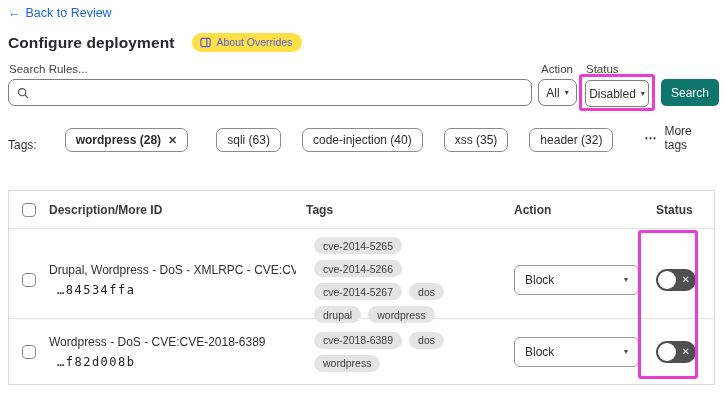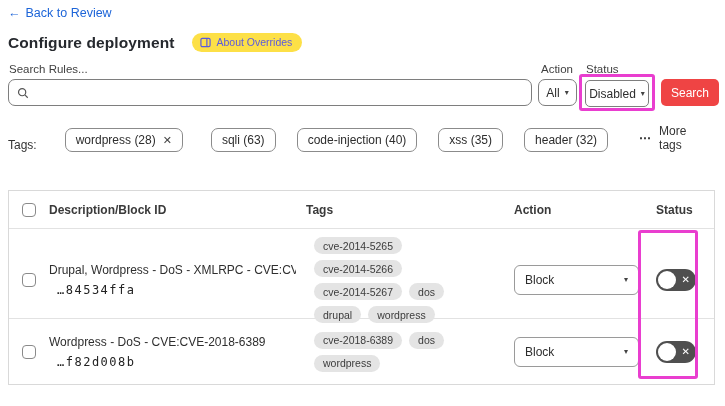--- a/index.html
+++ b/index.html
@@ -34,31 +34,31 @@
   .dd-action { left:538px; top:79px; width:39px; }
   .dd-status { left:585px; top:80px; width:64px; border-radius:5px; }
   .caret { font-size:8px; color:#444; line-height:1; }
 
   .hl { position:absolute; border:3px solid #e93ecf; border-radius:3px; pointer-events:none; }
   .hl-status-dd { left:579px; top:74px; width:76px; height:37px; }
   .hl-wordpress { left:33px; top:120px; width:128px; height:31px; }
   .hl-toggles { left:638px; top:230px; width:60px; height:149px; }
 
   .search-btn { position:absolute; left:661px; top:79px; width:58px; height:27px;
-    background:#ef4444; color:#fff; font-size:12px; border:none; border-radius:5px;
+    background:#0f766e; color:#fff; font-size:12px; border:none; border-radius:5px;
     font-family:"Liberation Sans", sans-serif; cursor:pointer; }
 
   
   .tags-bar { position:absolute; left:8px; top:124px; width:712px; height:28px;
     display:flex; align-items:flex-end; gap:21px; }
   .tags-label { font-size:12px; color:#333; margin-right:1px; }
   .chip { border:1px solid #8b8b8b; border-radius:7px; background:#fff; padding:4px 10px;
     font-size:12px; color:#2d2d2d; white-space:nowrap; cursor:pointer; display:flex;
     align-items:center; gap:7px; }
-  .chip-selected { margin:0 7px 0 6px; }
+  .chip-selected { margin:0 7px 0 6px;font-weight:bold; }
   .chip .remove-x { font-size:11px; color:#444; }
   .more-tags { display:flex; align-items:center; gap:7px; font-size:12px; color:#333;
     margin-left:10px; cursor:pointer; }
   .more-tags .dots { font-weight:bold; letter-spacing:1px; color:#222; }
   .clear-tags { display:flex; align-items:center; gap:6px; font-size:12px; color:#1c64d8;
     margin-left:16px; cursor:pointer; }
   .clear-tags .clear-text { text-decoration:underline; }
 
   
   .rules-table { position:absolute; left:8px; top:190px; width:707px; border:1px solid #d9d9d9;
@@ -156,21 +156,21 @@
       <span class="clear-text">Clear tags</span>
     </div>
   </div>
 
   <div class="rules-table">
 
     <div class="t-row t-head">
       <div class="cell-check">
           <div class="checkbox"></div>
         </div>
-      <div class="th">Description/Block ID</div>
+      <div class="th">Description/More ID</div>
       <div class="th">Tags</div>
       <div class="th" style="padding-left:8px;">Action</div>
       <div class="th" style="padding-left:10px;">Status</div>
     </div>
 
     <div class="t-row row-1">
       <div class="cell-check">
           <div class="checkbox"></div>
         </div>
       <div class="cell-desc">

